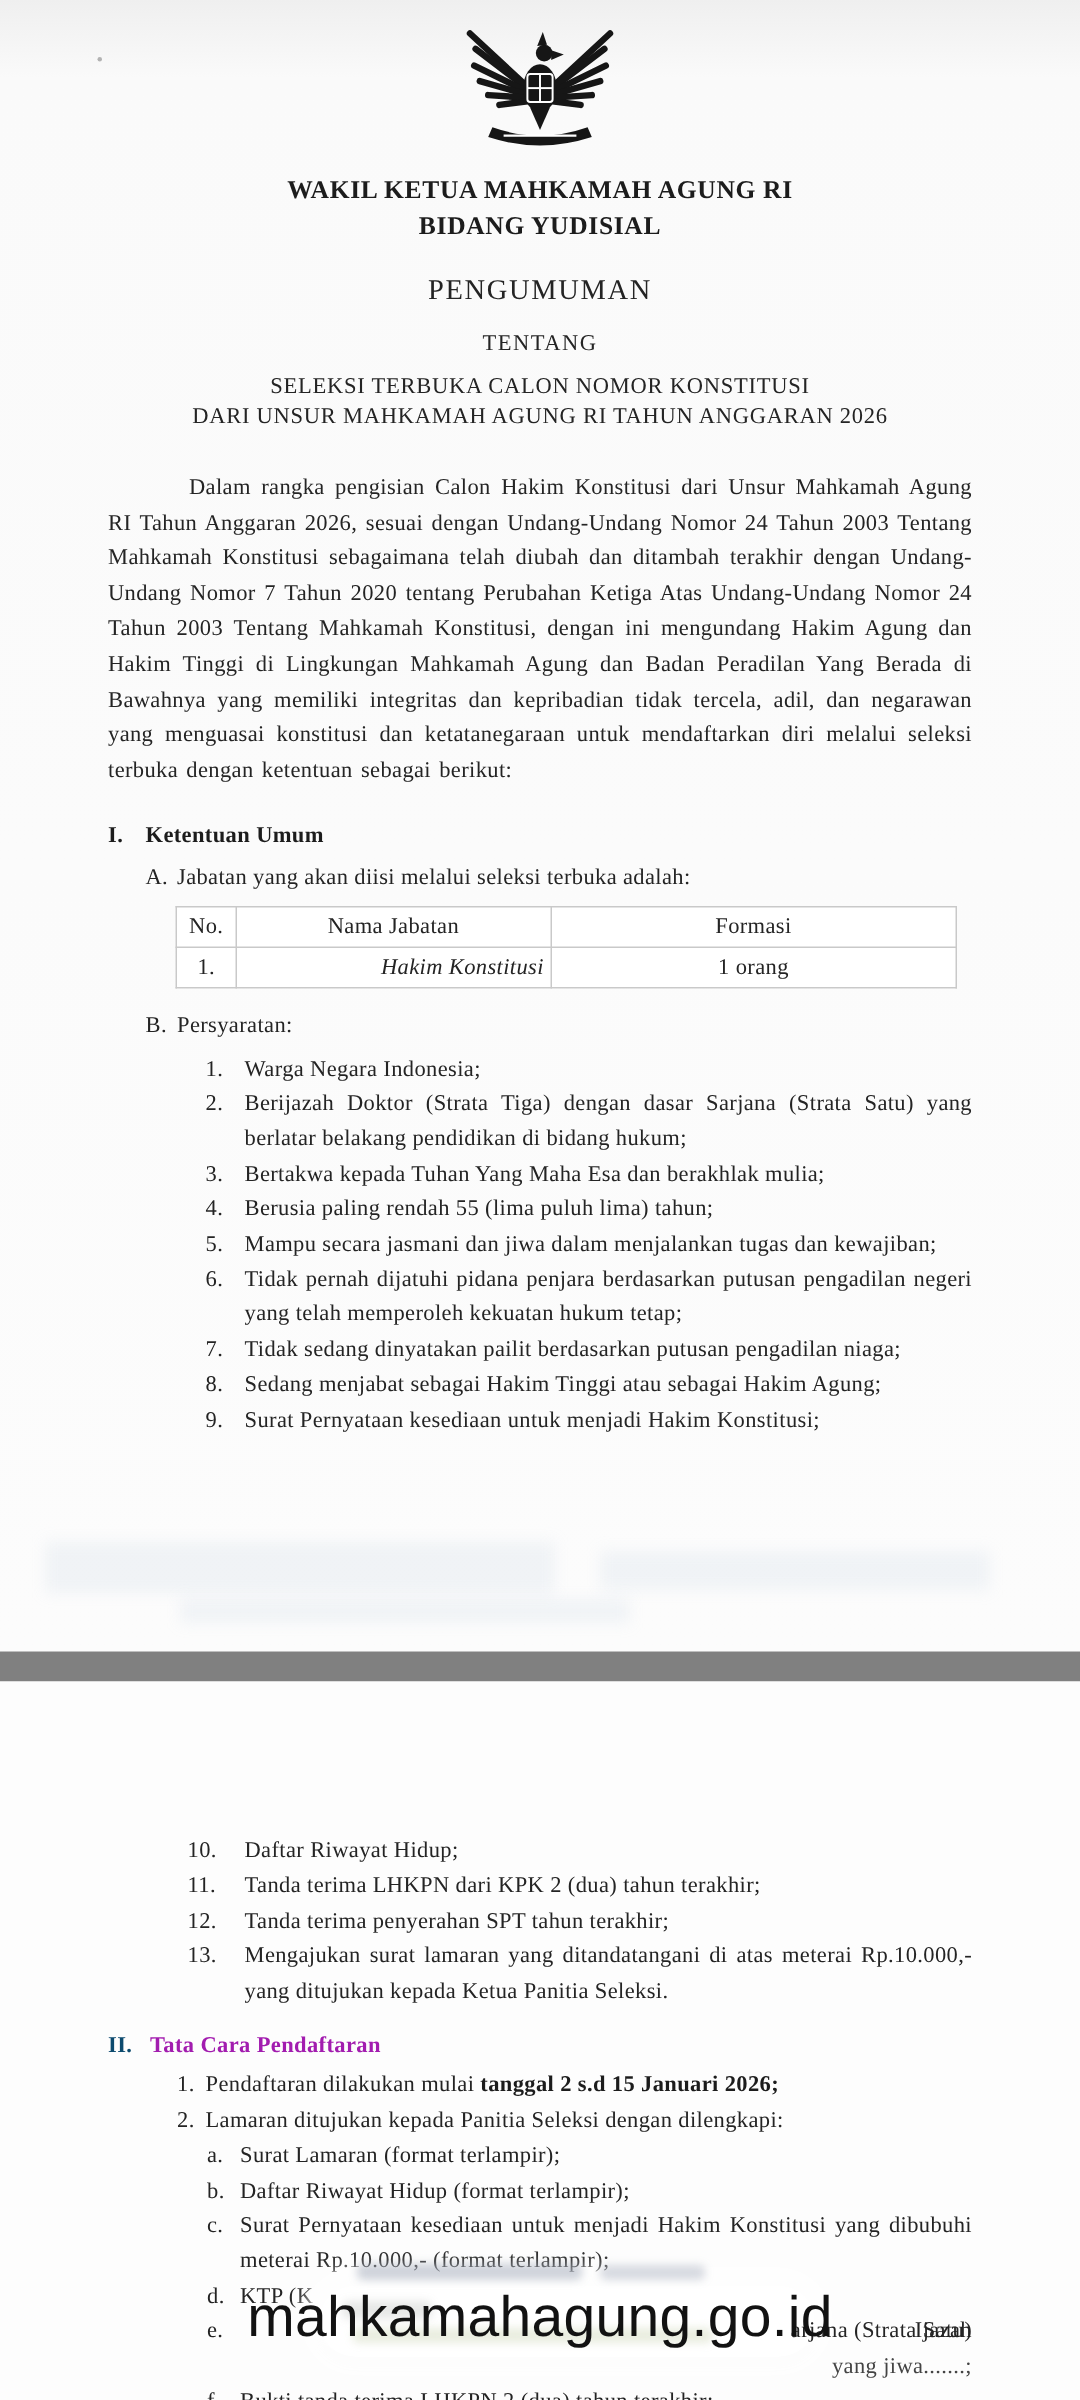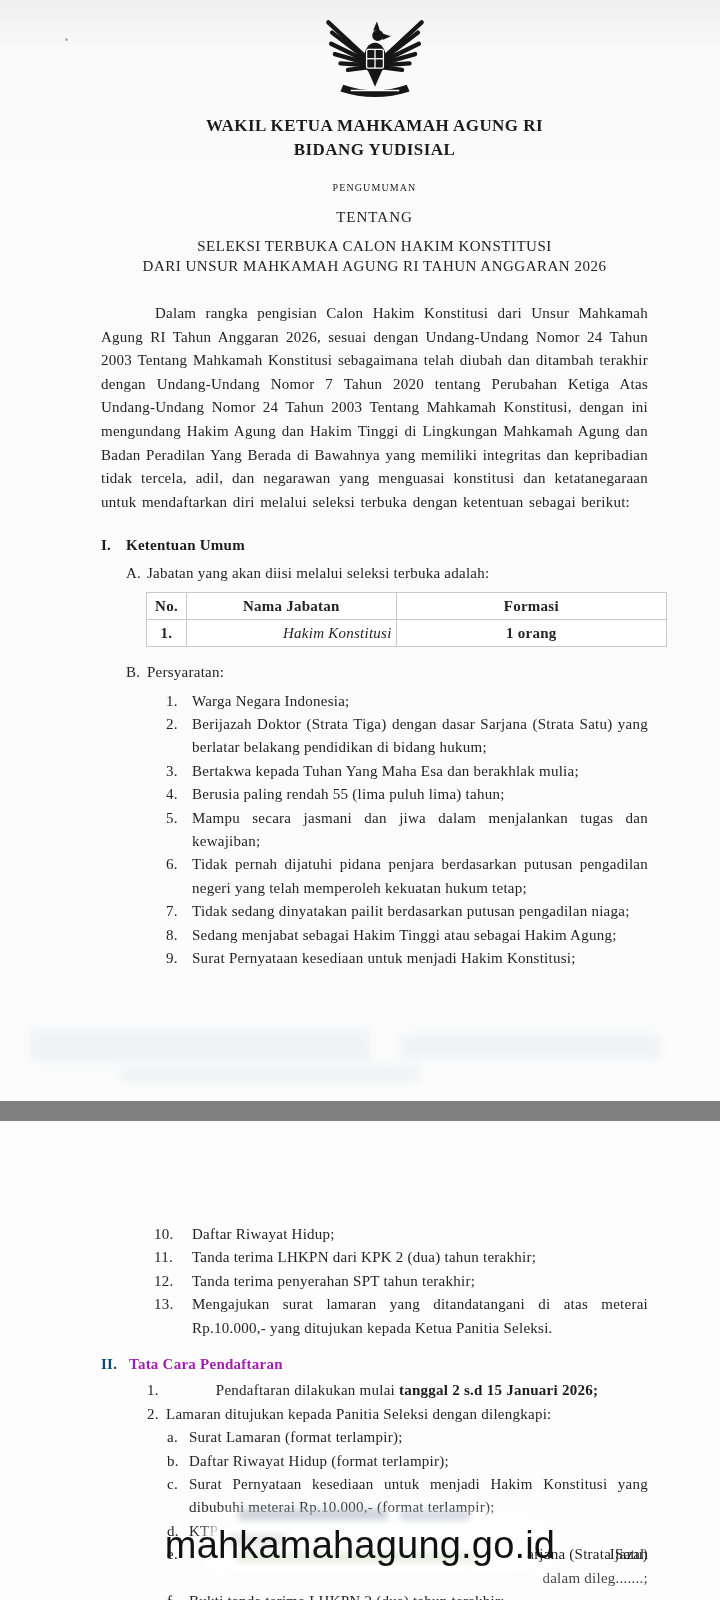--- a/index.html
+++ b/index.html
@@ -1,46 +1,46 @@
 <!DOCTYPE html>
 <html><head>
 <meta charset="utf-8">
 <style>
   html,body{margin:0;padding:0;background:#e9e9e9;}
   .screen{position:relative;width:720px;height:1600px;margin:0 auto;overflow:hidden;
           background:#fff;font-family:"Liberation Serif","DejaVu Serif",serif;
           color:#242424;font-size:15px;letter-spacing:.25px;}
-  .page{position:absolute;left:0;right:0;padding-left:29px;}
+  .page{position:absolute;left:0;right:0;}
   .page1{top:0;height:1101px;background:linear-gradient(180deg,#efefef 0px,#fafafa 52px,#fcfcfc 100%);}
   .divider{position:absolute;top:1101px;left:0;right:0;height:20px;background:#808080;}
   .page2{top:1121px;height:479px;background:#fdfdfd;box-sizing:border-box;padding-top:102px;}
 
   .center{text-align:center;}
   .emblem-wrap{padding-top:10px;text-align:center;}
   .org1,.org2{font-weight:bold;font-size:17px;letter-spacing:.45px;color:#1c1c1c;}
   .org1{margin-top:12px;}
   .org2{margin-top:4px;}
-  .doctype{margin-top:22px;font-size:10px;letter-spacing:1.1px;}
+  .doctype{margin-top:22px;font-size:19px;letter-spacing:1.1px;}
   .docnum{margin-top:6px;font-size:15.5px;letter-spacing:.5px;}
   .tentang{margin-top:16px;letter-spacing:1px;}
   .subj1{margin-top:12px;letter-spacing:.5px;}
   .subj2{margin-top:3px;letter-spacing:.5px;}
 
   .para{margin:27px 72px 0 72px;text-align:justify;text-indent:54px;line-height:23.6px;word-spacing:1.5px;}
 
   .sec-head{display:flex;margin:20px 72px 0 72px;line-height:23.4px;}
   .sec-head .rn{width:25px;flex:none;font-weight:bold;color:#1c1c1c;}
   .sec-head .rt{font-weight:bold;color:#1c1c1c;}
 
   .sub-head{display:flex;margin:4px 72px 0 97px;line-height:23.4px;}
   .sub-head .ln{width:21px;flex:none;}
 
   table.tbl{margin:7px 0 0 117px;border-collapse:collapse;width:521px;background:#fff;}
   table.tbl td{border:1px solid #c9c9c9;font-size:15px;padding:1px 4px;height:24px;}
-  td.c{text-align:center;font-weight:bold;}
+  td.c{text-align:center;}
   td.l{text-align:right;padding-left:12px;font-style:italic;}
 
   .lst{margin:5px 72px 0 137px;}
   .li{display:flex;line-height:23.4px;}
   .li .n{width:26px;flex:none;}
   .li .t{flex:1;text-align:justify;}
 
   .lst10{margin:0 72px 0 125px;}
   .lst10 .n{width:38px;flex:none;}
 
@@ -124,21 +124,21 @@
           <path d="M26 80 Q60 92 94 80 L97 87 Q60 99 23 87 Z" stroke="none"></path>
           <line x1="34" y1="86" x2="86" y2="86" stroke="#fff" stroke-width="1.6"></line>
         </g>
       </svg>
     </div>
 
     <div class="center org1">WAKIL KETUA MAHKAMAH AGUNG RI</div>
     <div class="center org2">BIDANG YUDISIAL</div>
     <div class="center doctype">PENGUMUMAN</div>
     <div class="center tentang">TENTANG</div>
-    <div class="center subj1">SELEKSI TERBUKA CALON HAKIM KONSTITUSI</div>
+    <div class="center subj1">SELEKSI TERBUKA CALON NOMOR KONSTITUSI</div>
     <div class="center subj2">DARI UNSUR MAHKAMAH AGUNG RI TAHUN ANGGARAN 2026</div>
 
     <div class="para">Dalam rangka pengisian Calon Hakim Konstitusi dari Unsur Mahkamah Agung RI Tahun Anggaran 2026, sesuai dengan Undang-Undang Nomor 24 Tahun 2003 Tentang Mahkamah Konstitusi sebagaimana telah diubah dan ditambah terakhir dengan Undang-Undang Nomor 7 Tahun 2020 tentang Perubahan Ketiga Atas Undang-Undang Nomor 24 Tahun 2003 Tentang Mahkamah Konstitusi, dengan ini mengundang Hakim Agung dan Hakim Tinggi di Lingkungan Mahkamah Agung dan Badan Peradilan Yang Berada di Bawahnya yang memiliki integritas dan kepribadian tidak tercela, adil, dan negarawan yang menguasai konstitusi dan ketatanegaraan untuk mendaftarkan diri melalui seleksi terbuka dengan ketentuan sebagai berikut:</div>
 
     <div class="sec-head">
       <span class="rn">I.</span>
       <span class="rt">Ketentuan Umum</span>
     </div>
 
     <div class="sub-head">
@@ -241,21 +241,21 @@
     </div>
 
     <div class="sec2-head">
       <span class="rn">II.</span>
       <span class="rt">Tata Cara Pendaftaran</span>
     </div>
 
     <div class="lst lstii">
       <div class="li">
         <span class="n">1.</span>
-        <span class="t" style="text-align:center;"><span>Pendaftaran dilakukan mulai </span><span class="b">tanggal 2  s.d 15 Januari 2026;</span></span>
+        <span class="t" style="text-align:left;"><span>Pendaftaran dilakukan mulai </span><span class="b">tanggal 2  s.d 15 Januari 2026;</span></span>
       </div>
       <div class="li">
         <span class="n">2.</span>
         <span class="t" style="text-align:left;">Lamaran ditujukan kepada Panitia Seleksi dengan dilengkapi:</span>
       </div>
     </div>
 
     <div class="lst lstsub">
       <div class="li">
         <span class="n">a.</span>
@@ -273,21 +273,21 @@
         <span class="n">d.</span>
         <span class="t" style="text-align:left;">KTP (K</span>
       </div>
       <div class="li">
         <span class="n">e.</span>
         <span class="t" style="text-align:right;">
           <span class="eline" style="display:block;">
             <span>Ijazah</span>
             <span class="eright">arjana (Strata Satu)</span>
           </span>
-          <span class="eline2" style="display:block;">dalam dileg.......;</span>
+          <span class="eline2" style="display:block;">yang jiwa.......;</span>
         </span>
       </div>
       <div class="li">
         <span class="n">f.</span>
         <span class="t">Bukti tanda terima LHKPN 2 (dua) tahun terakhir;</span>
       </div>
     </div>
 
     <div class="ghost g1"></div>
     <div class="ghost g2"></div>

